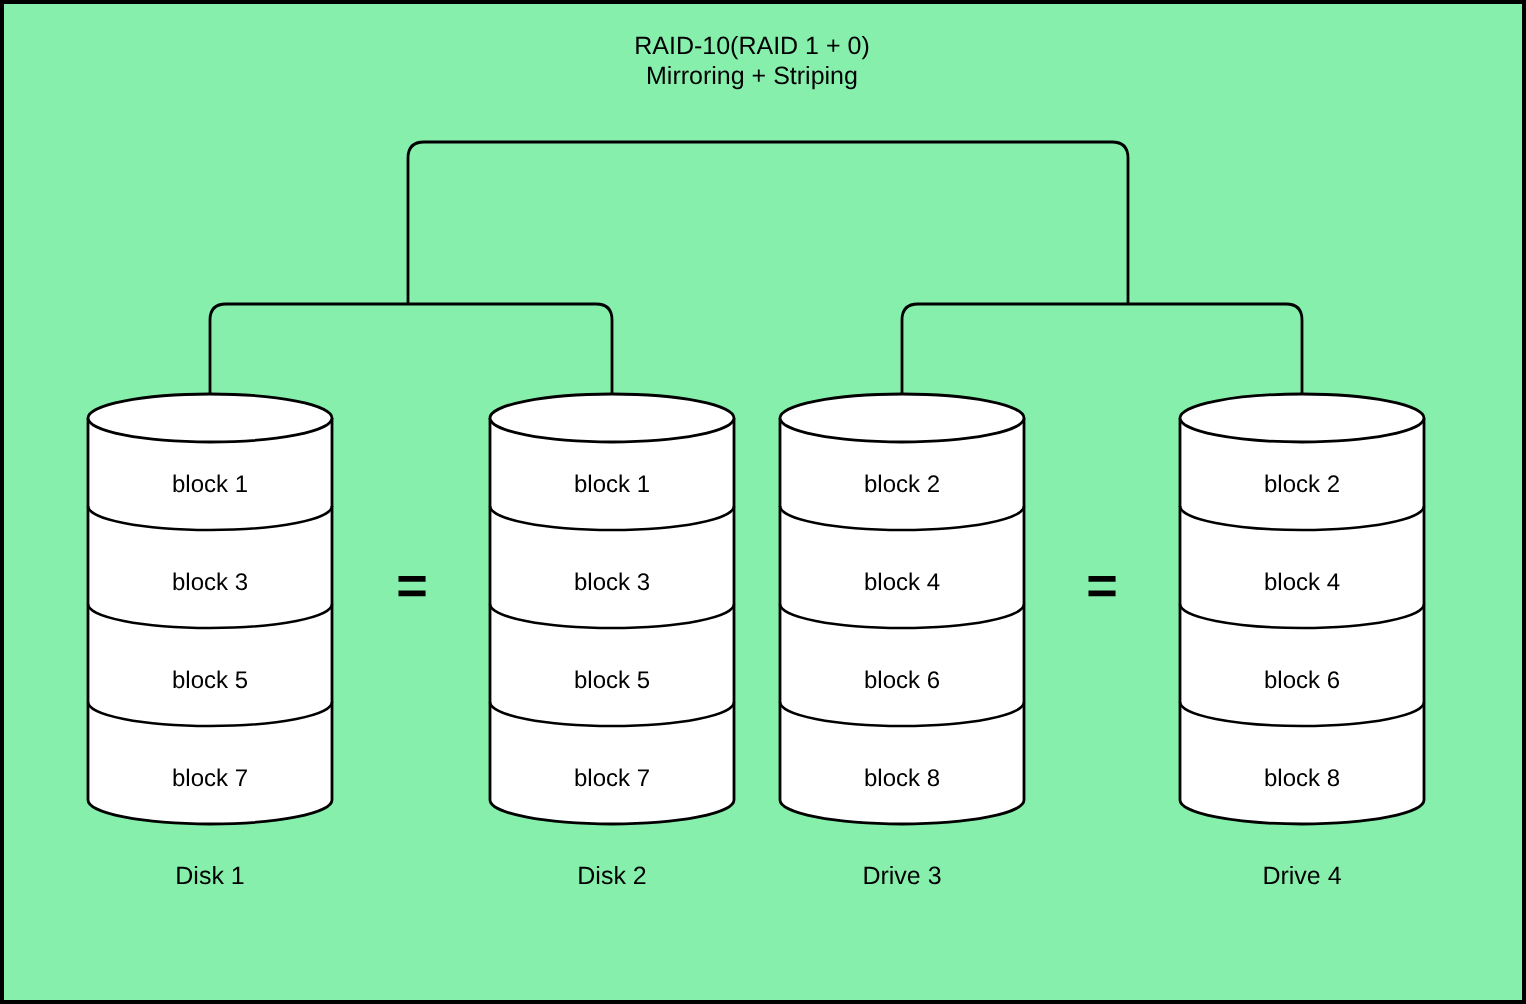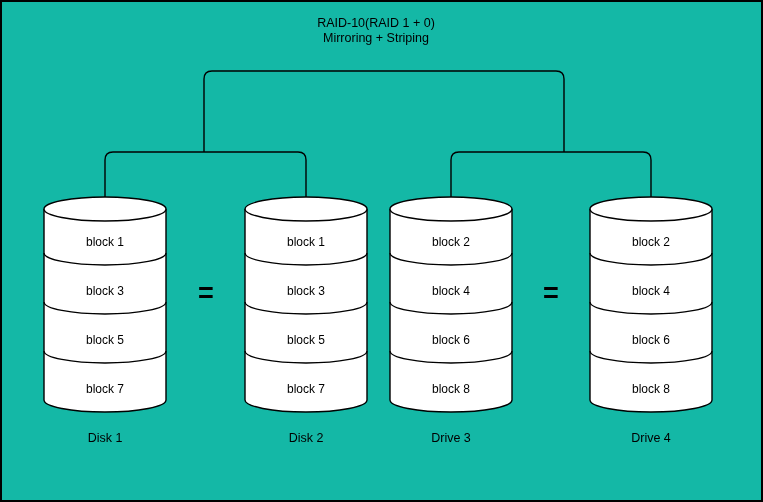--- a/index.html
+++ b/index.html
@@ -6,21 +6,21 @@
     margin: 0;
     padding: 0;
     background: #ffffff;
   }
   #canvas {
     position: relative;
     width: 763px;
     height: 502px;
     box-sizing: border-box;
     border: 2px solid #000000;
-    background: #14b8a6;
+    background: #86efac;
     font-family: "Liberation Sans", sans-serif;
     overflow: hidden;
   }
   svg text {
     fill: #000000;
     font-family: "Liberation Sans", sans-serif;
   }
   .title-text  { font-size: 12.5px; }
   .block-text  { font-size: 12px; }
   .label-text  { font-size: 12.5px; }

